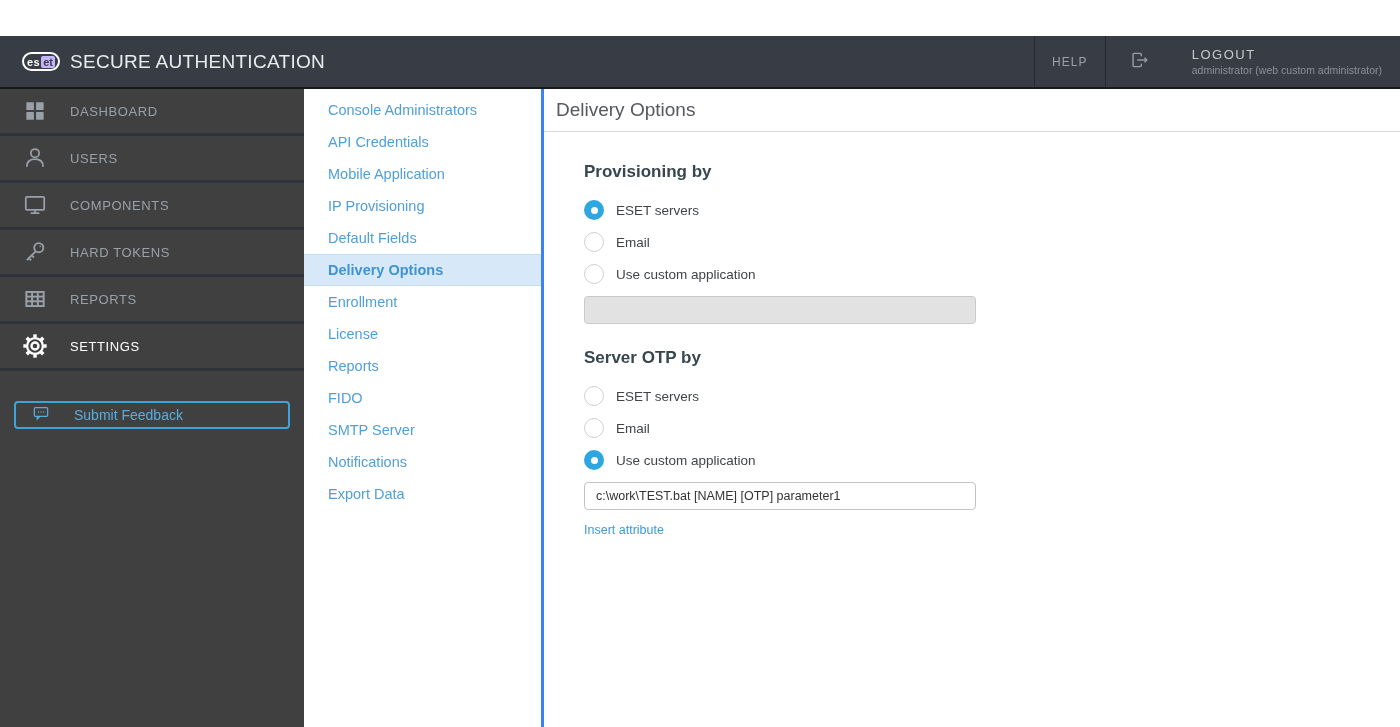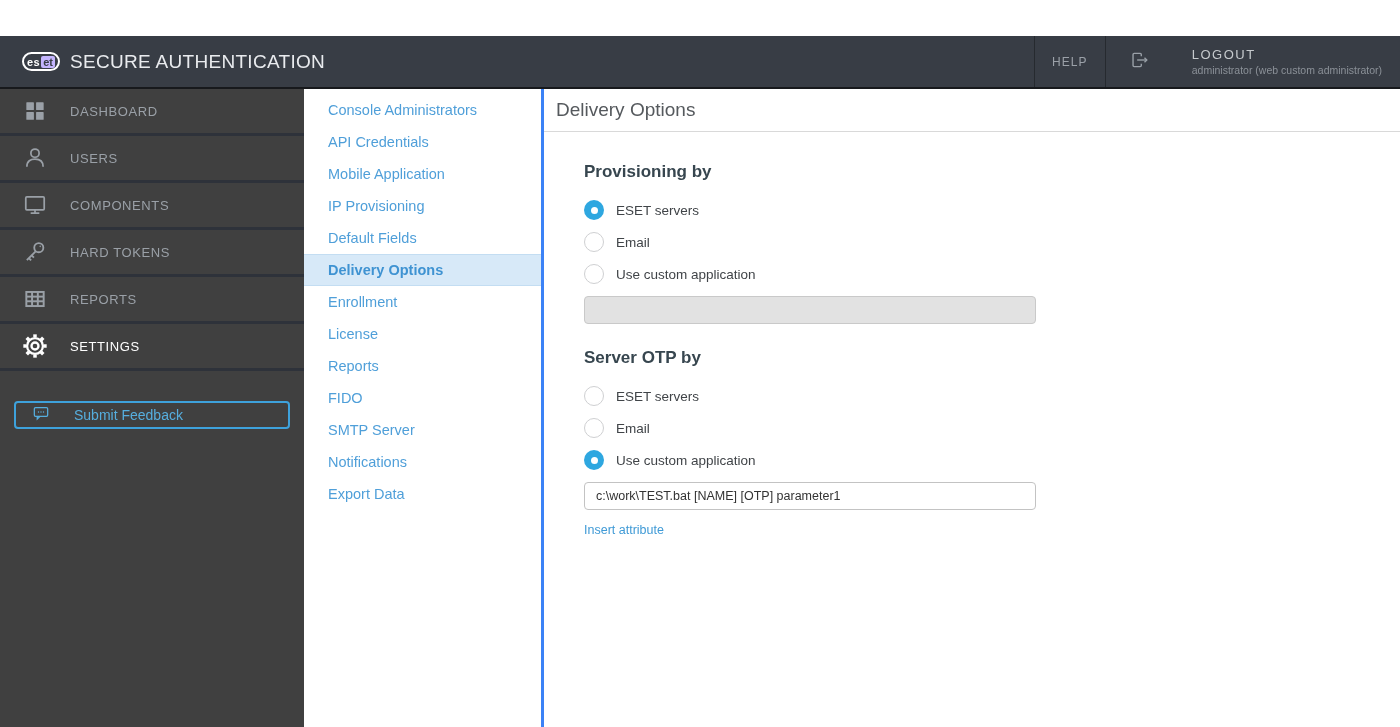--- a/index.html
+++ b/index.html
@@ -63,21 +63,21 @@
   .page-title { font-size:19px; color:#55595d; }
   .content { padding:30px 0 0 40px; }
   .section-heading { font-size:17px; font-weight:bold; color:#37464f; margin-bottom:18px; }
   .radio-row { display:flex; align-items:center; height:20px; margin-bottom:12px; cursor:pointer; }
   .radio { width:20px; height:20px; border-radius:50%; background:#ffffff;
            border:1px solid #cfd0d2; position:relative; flex:0 0 auto; }
   .radio.selected { background:#2ea7e0; border:none; }
   .radio.selected::after { content:""; position:absolute; left:6.5px; top:6.5px;
                            width:7px; height:7px; border-radius:50%; background:#ffffff; }
   .radio-label { margin-left:12px; font-size:13.5px; color:#404448; }
-  .app-input { width:452px; height:28px; border:1px solid #c3c3c3; border-radius:4px;
+  .app-input { width:392px; height:28px; border:1px solid #c3c3c3; border-radius:4px;
                font-family:"Liberation Sans", sans-serif; font-size:12.5px; color:#333;
                padding:0 11px; display:block; }
   .app-input:disabled { background:#e2e2e2; border-color:#c9c9c9; }
   .app-input.first { margin-bottom:24px; }
   .otp-input { margin-top:0; }
   .attr-link { display:inline-block; margin-top:13px; font-size:12.5px; color:#3f9ad6;
                text-decoration:none; cursor:pointer; }
 </style>
 </head>
 <body>

